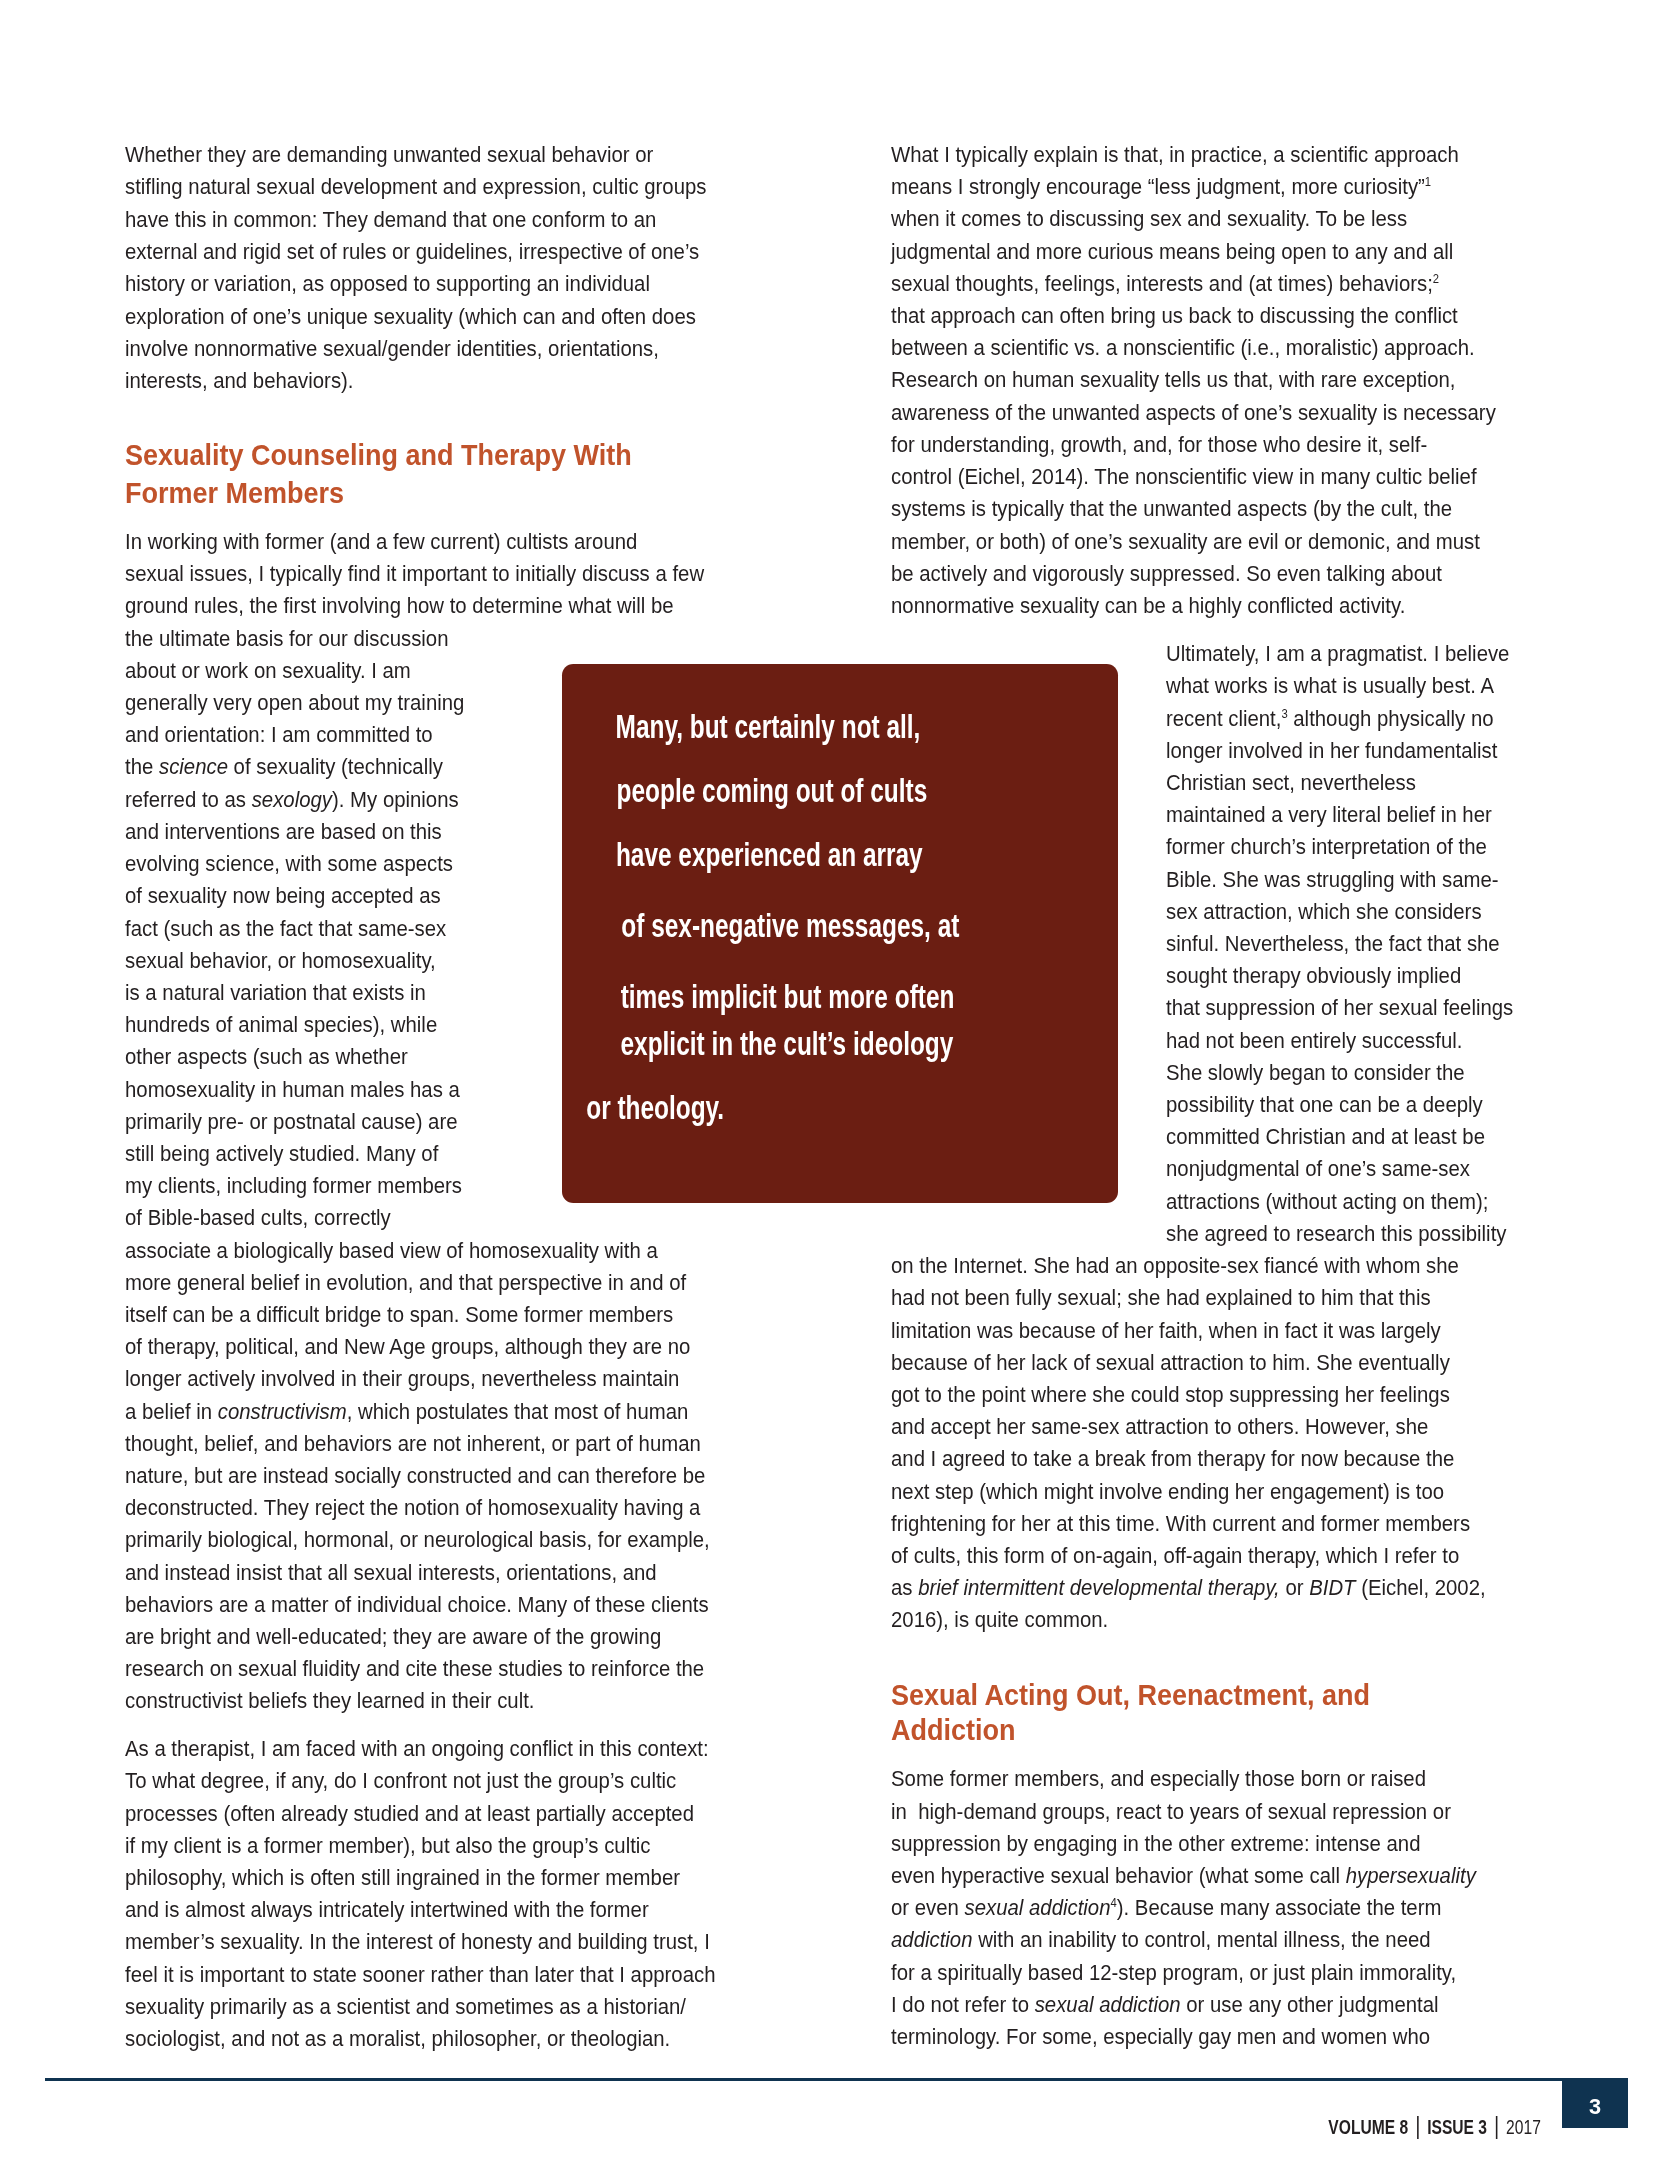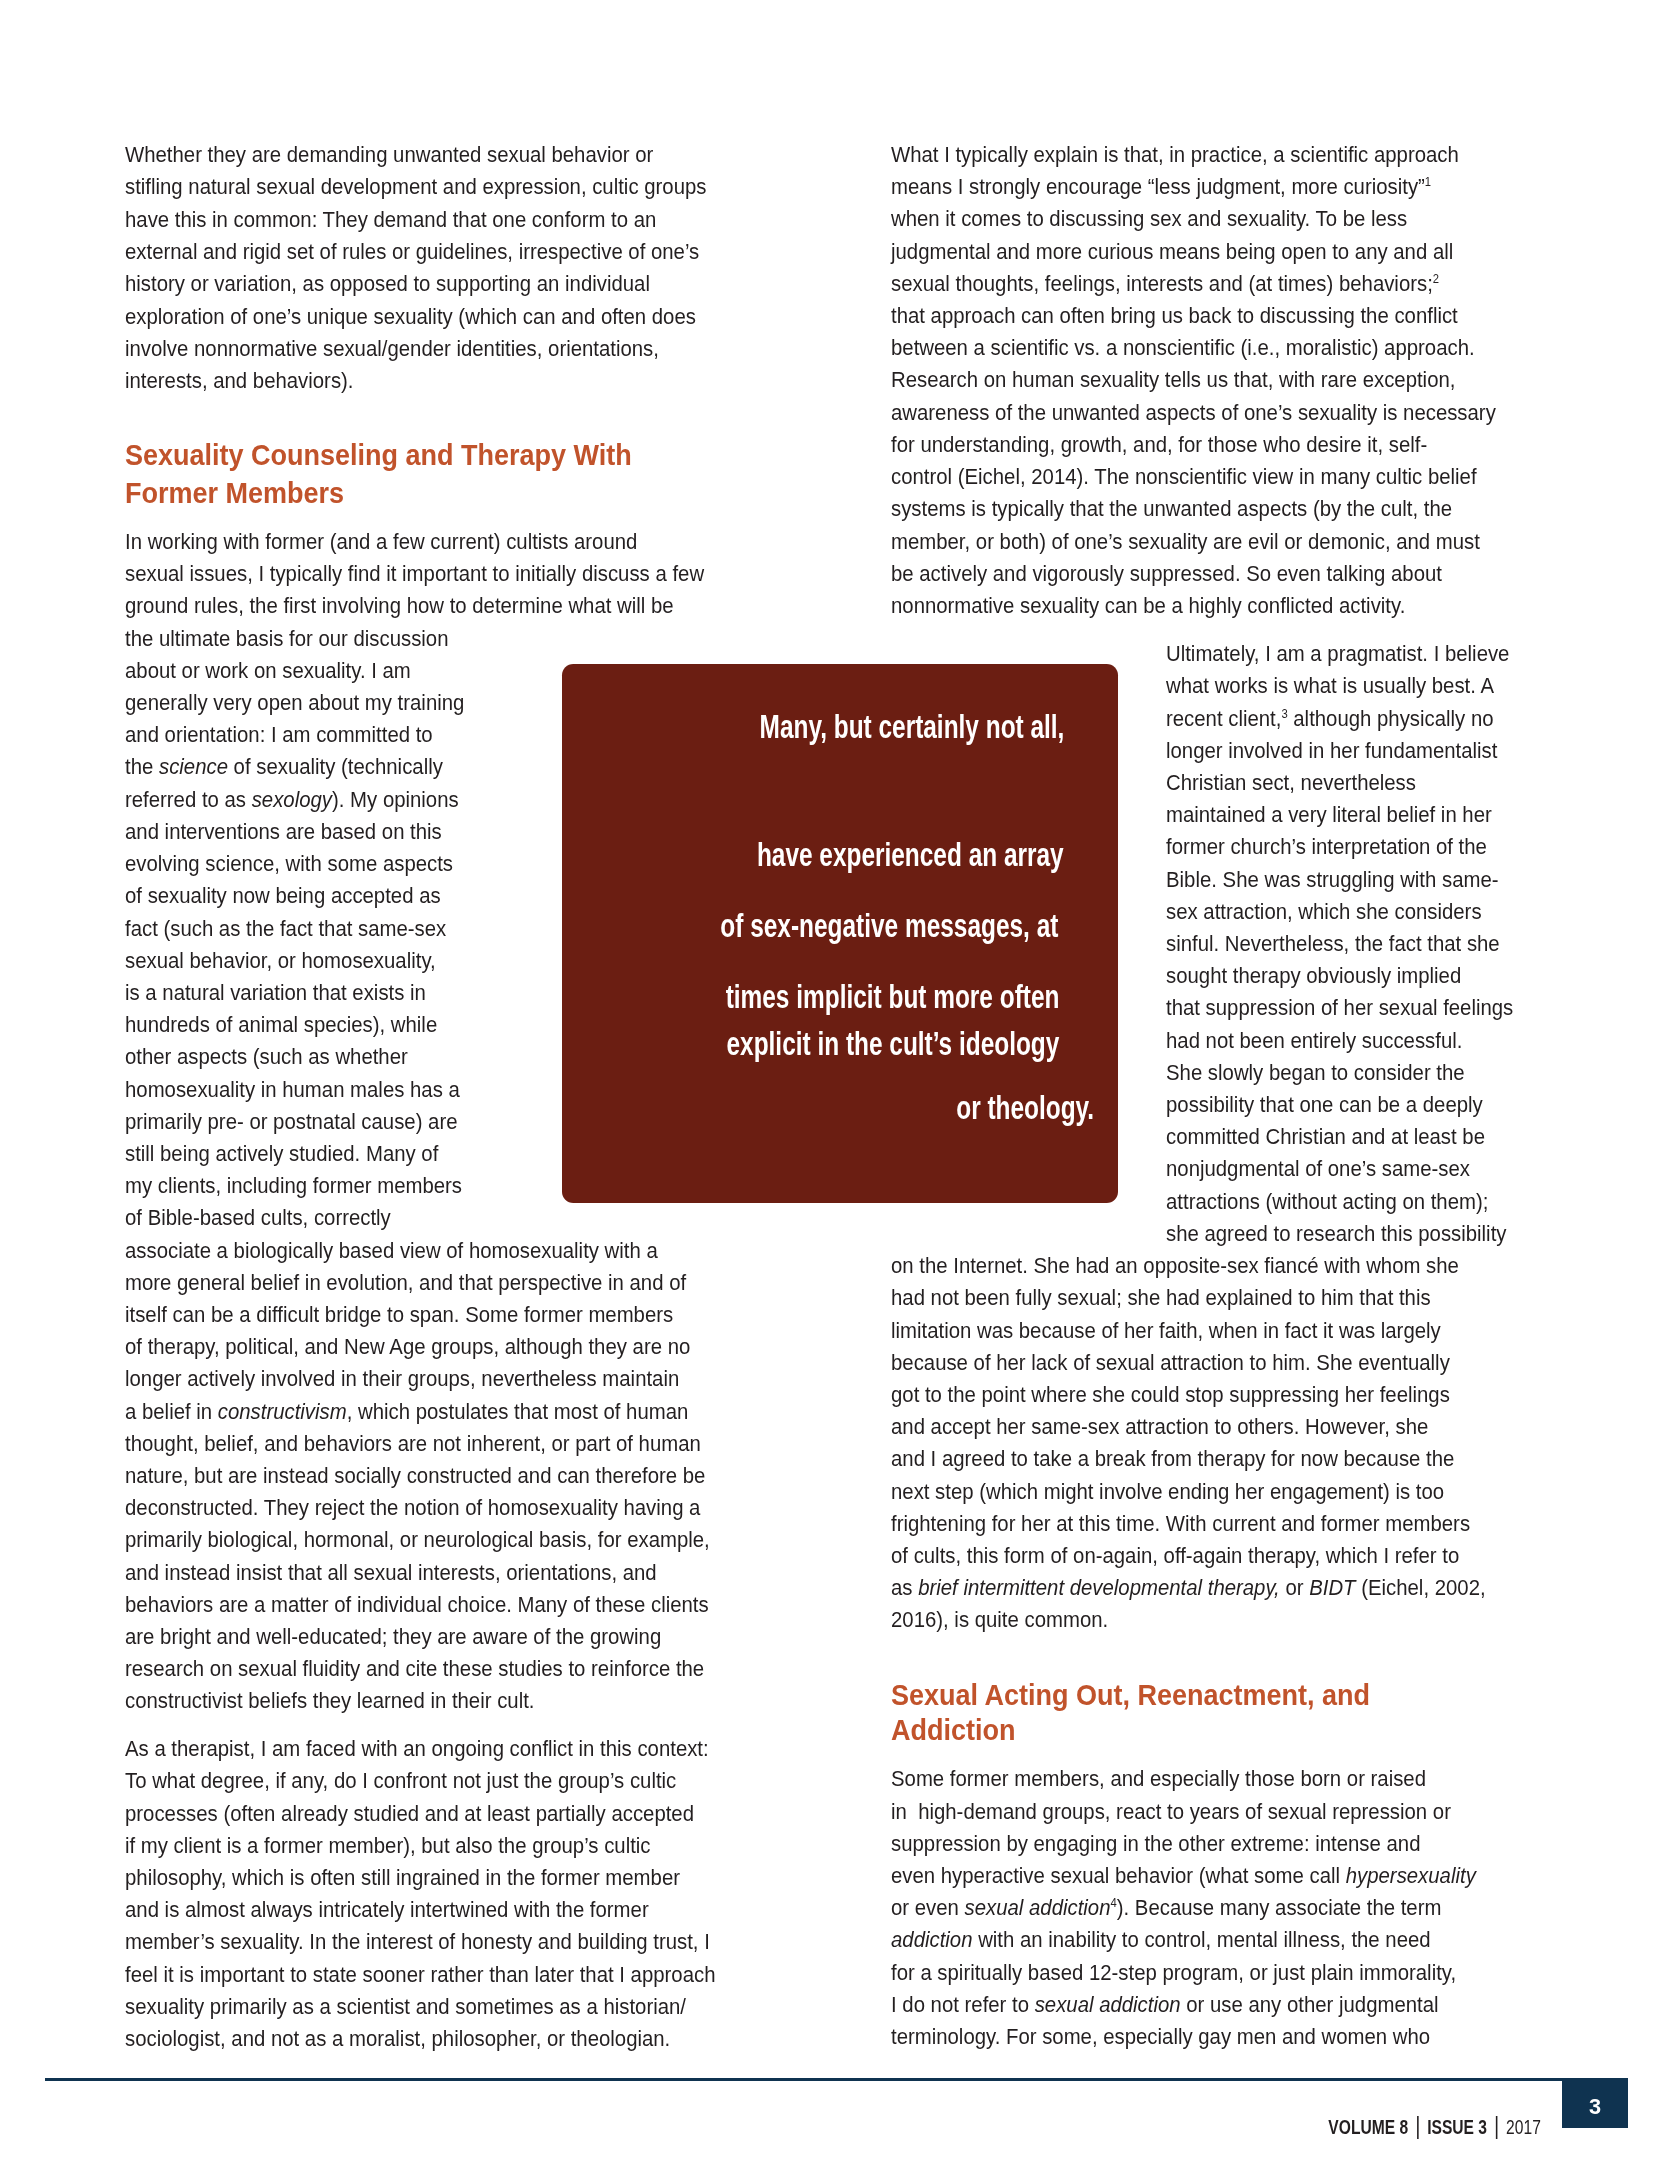--- a/index.html
+++ b/index.html
@@ -8,21 +8,21 @@
   .page { position: absolute; left: 0; top: 0; width: 1664px; height: 2174px; }
   .block { position: absolute; }
   .line { position: absolute; left: 0; white-space: pre; font-size: 22px; line-height: 1;
           transform-origin: 0 100%; transform: scaleX(0.925); }
   .line .it { font-style: italic; }
   .line sup { font-size: 12.2px; vertical-align: 0; position: relative; top: -8.5px; }
   .heading { position: absolute; white-space: pre; font-weight: bold; font-size: 30px; line-height: 1;
              color: #c1532b; transform-origin: 0 100%; transform: scaleX(0.9); }
   .pullquote { position: absolute; left: 562px; top: 664px; width: 556px; height: 539px;
                background: #6b1e12; border-radius: 11.3px; }
-  .pq-line { position: absolute; left: 0; width: 556px; text-align: right; white-space: pre;
+  .pq-line { position: absolute; left: 0; width: 556px; text-align: left; white-space: pre;
              color: #ffffff; font-weight: bold; font-size: 33px; line-height: 1; }
   .pq-line span { display: inline-block; transform-origin: 50% 100%; transform: scaleX(0.74); }
   .footer-rule { position: absolute; left: 45px; top: 2078px; width: 1583px; height: 2.8px; background: #0f3350; }
   .page-box { position: absolute; left: 1562px; top: 2078px; width: 66px; height: 50px; background: #0f3350; }
   .page-num { position: absolute; left: 0; width: 66px; top: 18px; text-align: center; color: #ffffff;
               font-weight: bold; font-size: 21.7px; line-height: 1; }
   .issue-info { position: absolute; left: 1311px; top: 2096px; height: 21px; white-space: pre;
                 font-size: 20px; line-height: 1; color: #231f20; transform-origin: 0 100%; transform: scaleX(0.78); }
   .issue-info .b { font-weight: bold; }
   .issue-info .sep { display: inline-block; width: 1.9px; height: 22.6px; background: #231f20;
@@ -95,20 +95,21 @@
       <div class="line" style="top: 1867px;"><span>philosophy, which is often still ingrained in the former member</span></div>
       <div class="line" style="top: 1899px;"><span>and is almost always intricately intertwined with the former</span></div>
       <div class="line" style="top: 1931px;"><span>member’s sexuality. In the interest of honesty and building trust, I</span></div>
       <div class="line" style="top: 1964px;"><span>feel it is important to state sooner rather than later that I approach</span></div>
       <div class="line" style="top: 1996px;"><span>sexuality primarily as a scientist and sometimes as a historian/</span></div>
       <div class="line" style="top: 2028px;"><span>sociologist, and not as a moralist, philosopher, or theologian.</span></div>
     </div>
 
   <div class="pullquote">
     <div class="pq-line" style="top: 46px; margin-top: 0px;"><span>Many, but certainly not all,</span></div>
+    <div class="pq-line" style="top: 110px; margin-top: 0px;"><span>people coming out of cults</span></div>
     <div class="pq-line" style="top: 174px; margin-top: 0px;"><span>have experienced an array</span></div>
     <div class="pq-line" style="top: 237px; margin-top: 8px;"><span>of sex-negative messages, at</span></div>
     <div class="pq-line" style="top: 300px; margin-top: 16px;"><span>times implicit but more often</span></div>
     <div class="pq-line" style="top: 363px; margin-top: 0px;"><span>explicit in the cult’s ideology</span></div>
     <div class="pq-line" style="top: 427px; margin-top: 0px;"><span>or theology.</span></div>
   </div>
 
   <div class="block" style="left: 891px; top: 0px;">
       <div class="line" style="top: 144px;"><span>What I typically explain is that, in practice, a scientific approach</span></div>
       <div class="line" style="top: 176px;"><span>means I strongly encourage “less judgment, more curiosity”</span><sup>1</sup></div>

